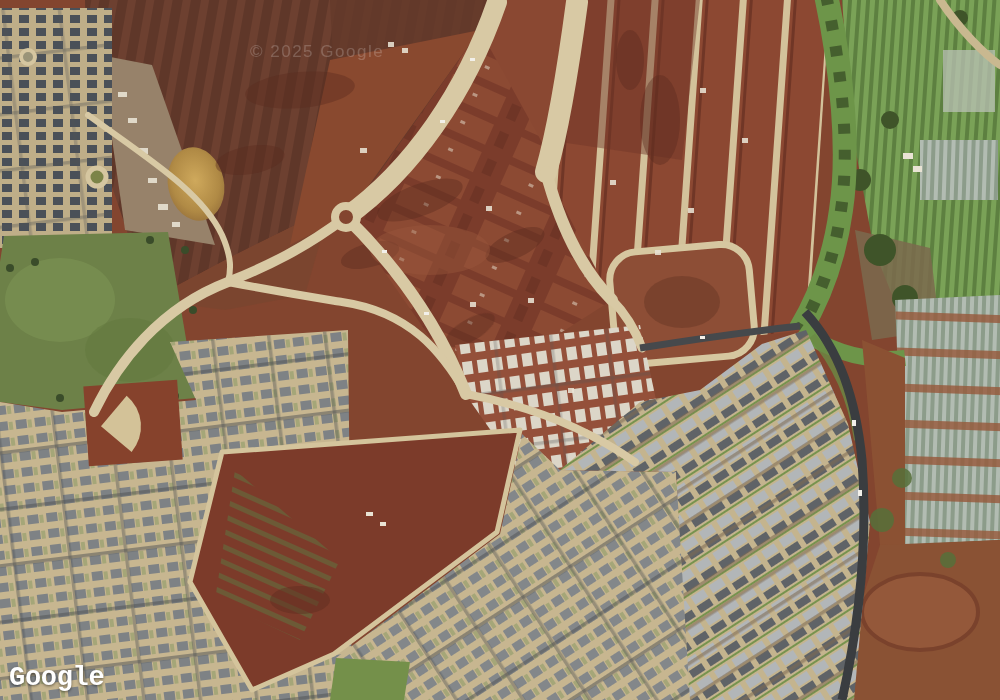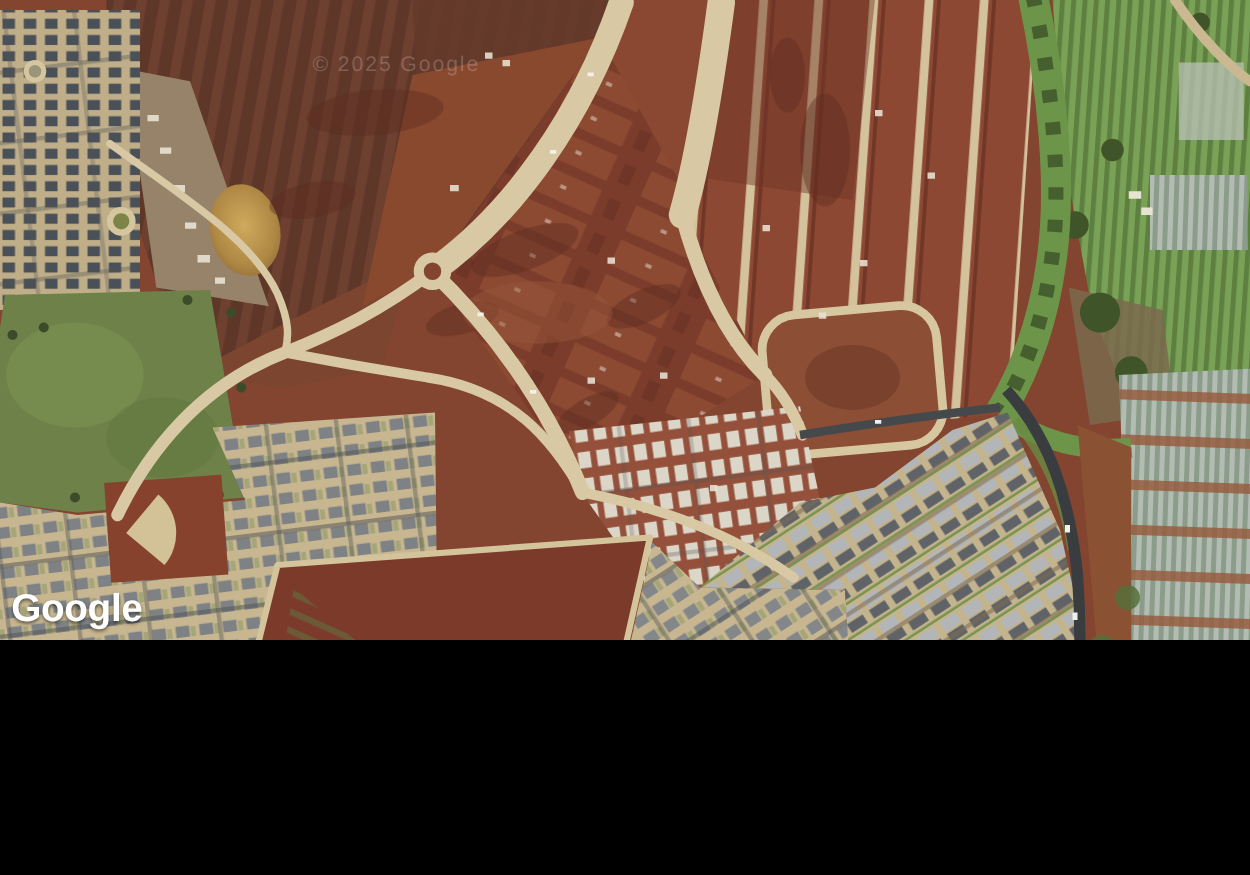--- a/index.html
+++ b/index.html
@@ -1,31 +1,32 @@
 <!DOCTYPE html>
 <html><head>
 <meta charset="utf-8">
 <style>
   html,body{margin:0;padding:0;background:#000;}
   #map-root{
-    position:relative;width:1000px;height:512px;overflow:hidden;
+    position:relative;width:1000px;height:700px;overflow:hidden;
     background:#1d4ed8;font-family:"Liberation Sans",sans-serif;
     cursor:grab;
   }
   #terrain{position:absolute;left:0;top:0;width:1000px;height:700px;display:block;}
   .watermark{
     position:absolute;left:250px;top:42px;
     font-size:17px;color:rgba(255,255,255,0.20);letter-spacing:1.5px;
     user-select:none;pointer-events:none;
   }
   .google-logo{
     position:absolute;left:9px;bottom:7px;
-    font-size:31px;font-weight:bold;color:#fff;letter-spacing:-0.3px;
+    font-size:27px;font-weight:bold;color:#fff;letter-spacing:-0.3px;
     text-shadow:0 1px 3px rgba(0,0,0,0.55);
     user-select:none;
+    font-family:Liberation Mono, monospace;
   }
   .attribution{
     position:absolute;right:0;bottom:0;
     background:rgba(0,0,0,0.38);color:#fff;
     font-size:11px;line-height:15px;padding:3px 9px 4px 9px;letter-spacing:0.2px;
     white-space:nowrap;
   }
 </style>
 </head>
 <body>

